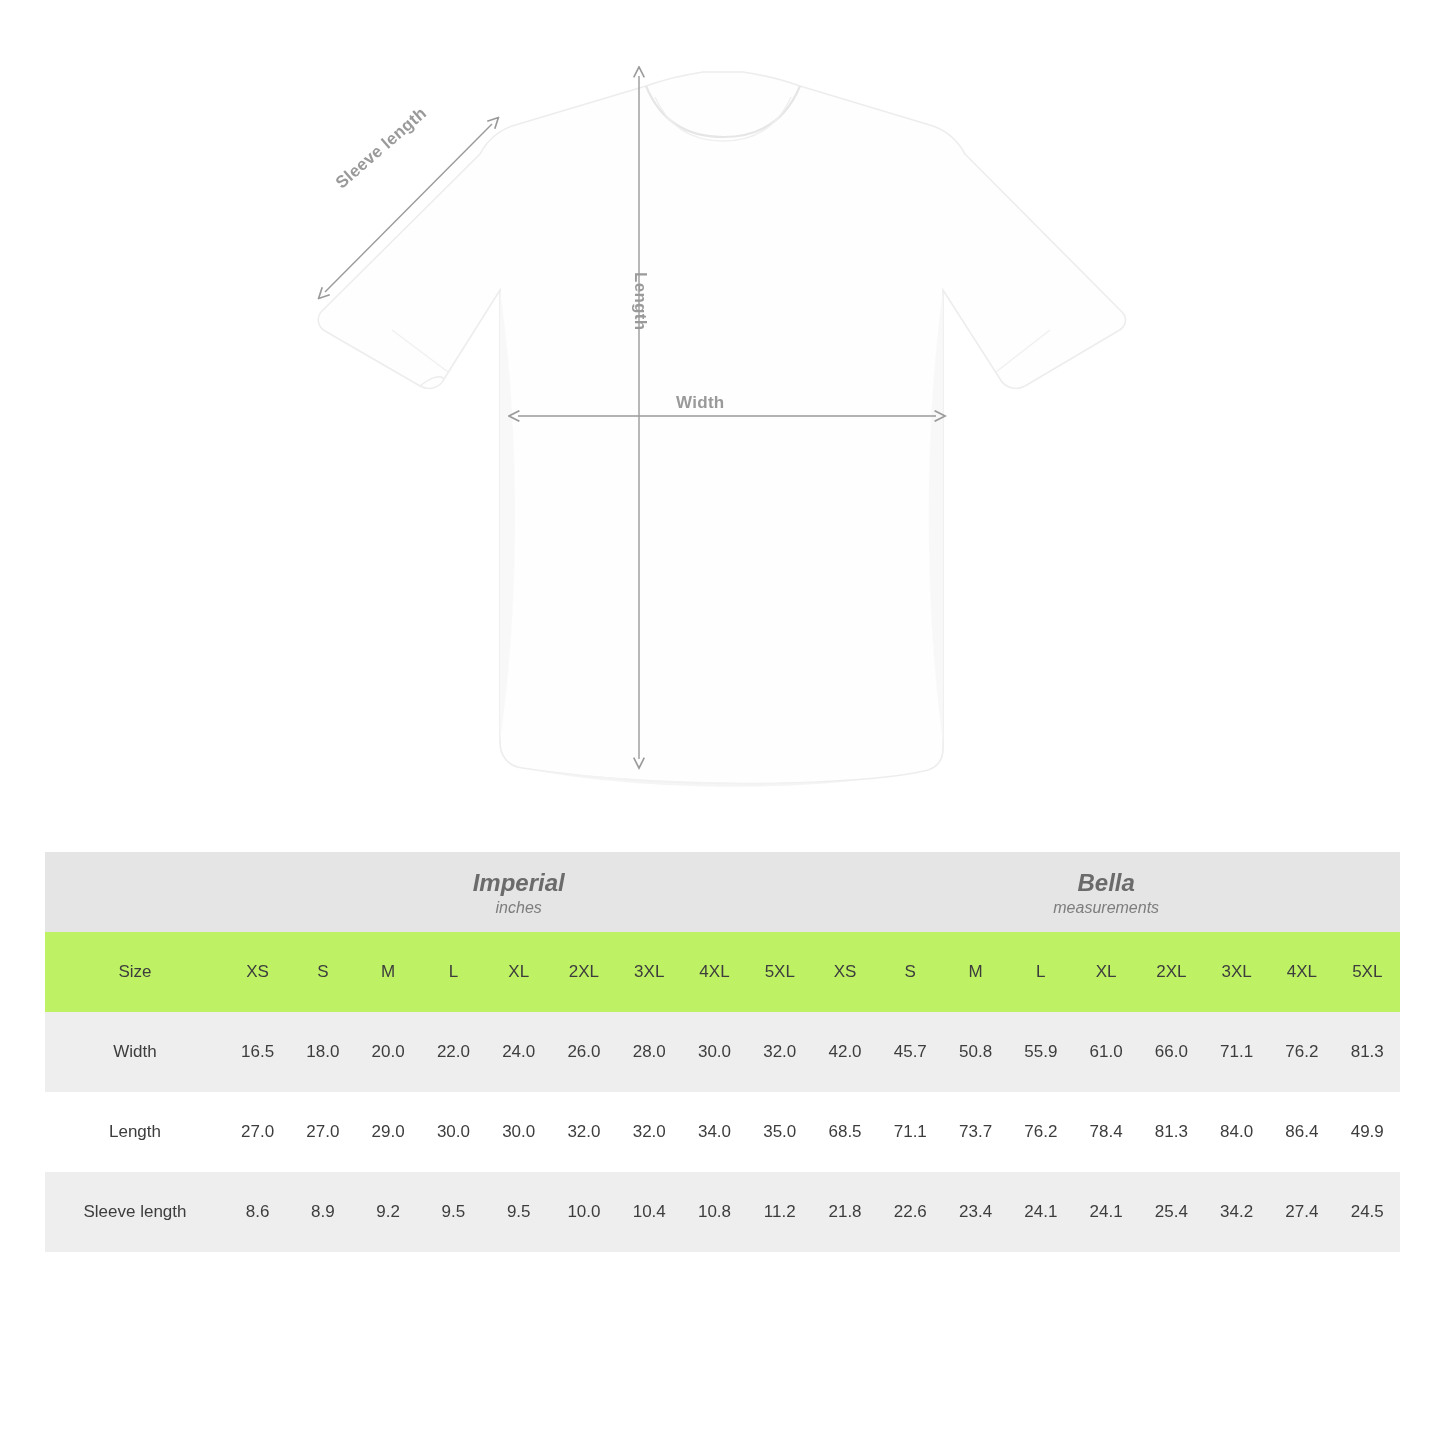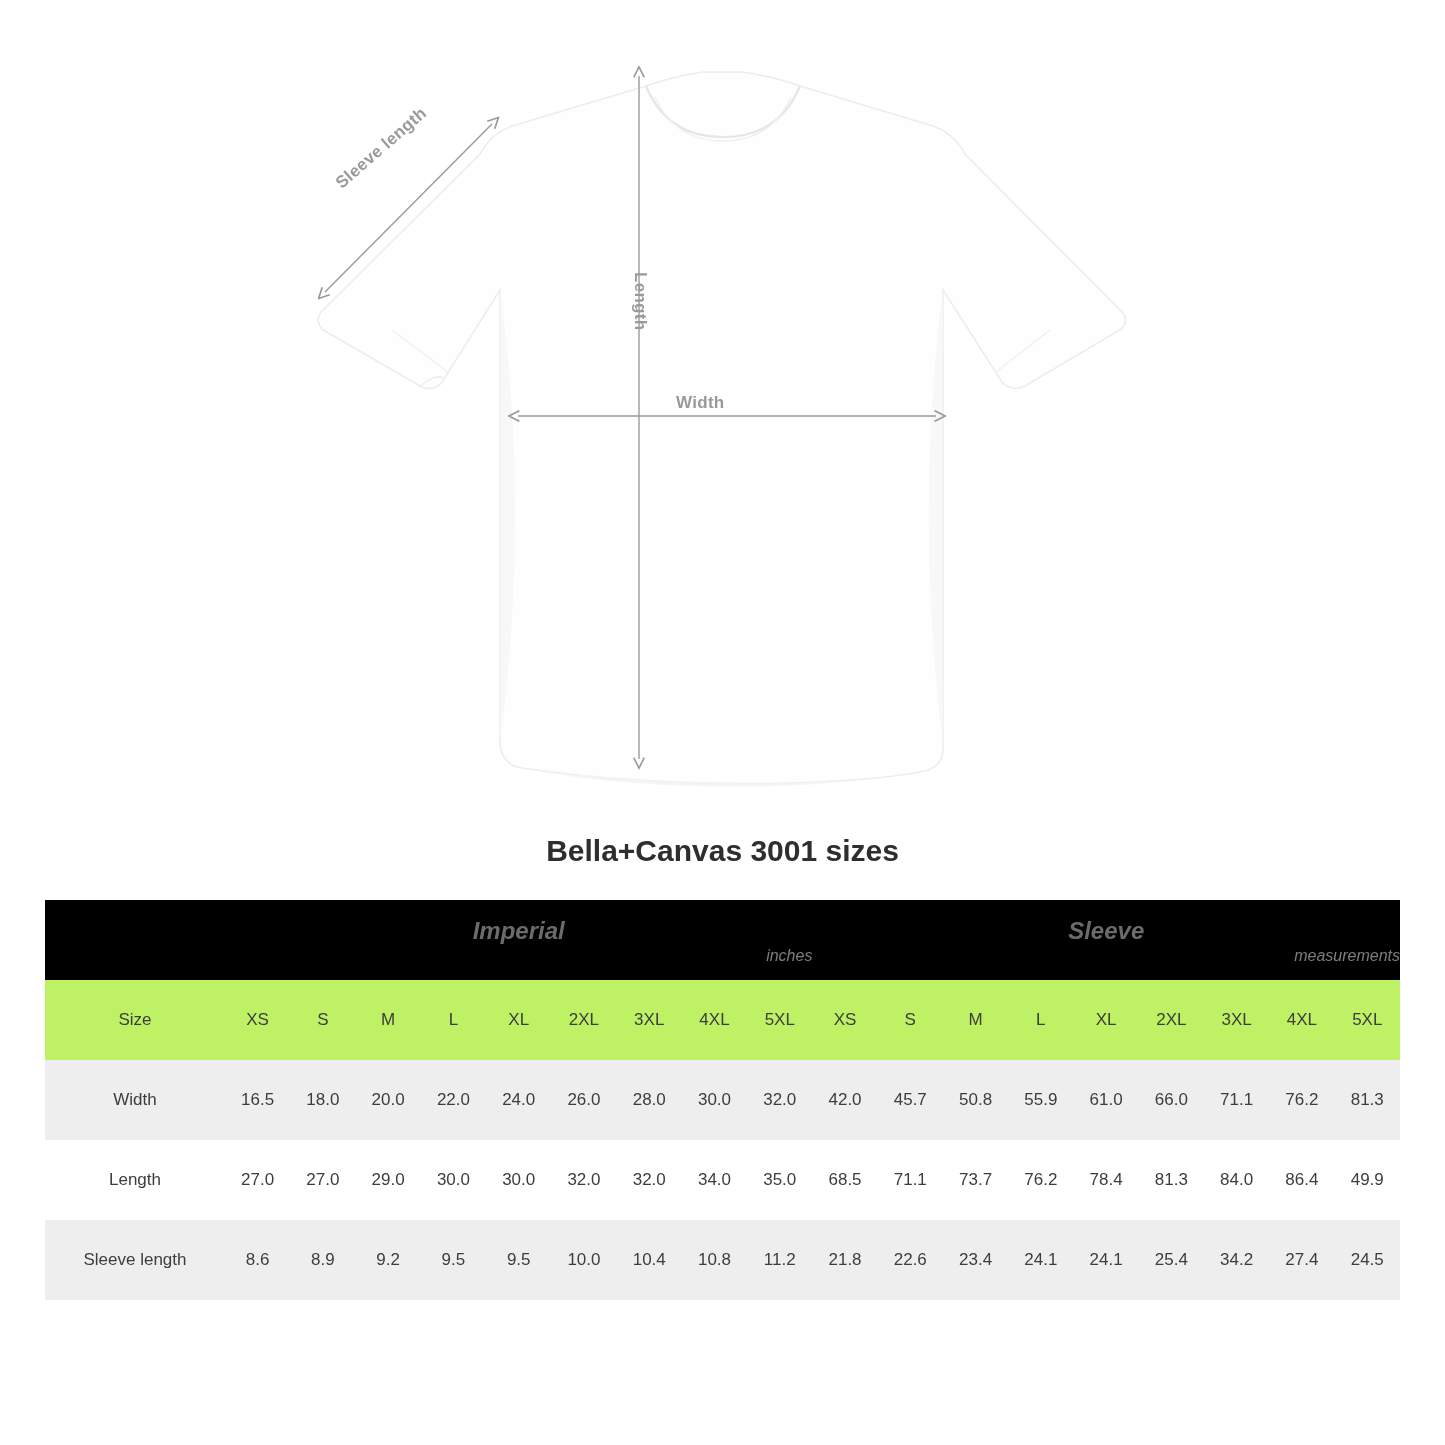--- a/index.html
+++ b/index.html
@@ -91,35 +91,34 @@
     vertical-align: middle;
     font-size: 17px;
     color: #3d3d3d;
     font-weight: normal;
     padding: 0;
     height: 80px;
   }
   col.label-col { width: 180px; }
 
   .unit-header td {
-    background: #000000;
+    background: #e5e5e5;
     height: 115px;
   }
   .unit-title {
     font-size: 24px;
     font-style: italic;
     font-weight: bold;
     color: #6b6b6b;
     line-height: 1.35;
   }
   .unit-sub {
     font-size: 16px;
     font-style: italic;
     color: #7d7d7d;
-    text-align: right;
   }
 
   tr.head-row td { background: #bef264; }
   tr.row-alt td { background: #eeeeee; }
   tr.row-plain td { background: #ffffff; }
 
   td.rowlabel {
     font-weight: bold;
     color: #2f2f2f;
     font-size: 17px;
@@ -190,38 +189,37 @@
 
       <line x1="518" y1="416" x2="936" y2="416" stroke="#9a9a9a" stroke-width="1.4" marker-start="url(#arrowStart)" marker-end="url(#arrowEnd)"></line>
     </svg>
 
     <div class="dim-label" id="label-sleeve">Sleeve length</div>
     <div class="dim-label" id="label-length">Length</div>
     <div class="dim-label" id="label-width">Width</div>
   </div>
 
   <div class="heading-block">
-    <h1 class="chart-title">Bella+Canvas 3001 sizes</h1>
   </div>
 
   <div class="table-wrap">
     <table class="size-table">
       <colgroup>
         <col class="label-col">
         <col span="18">
       </colgroup>
       <tbody id="table-body">
         <tr class="unit-header">
           <td></td>
           <td colspan="9">
             <div class="unit-title">Imperial</div>
             <div class="unit-sub">inches</div>
           </td>
           <td colspan="9">
-            <div class="unit-title">Sleeve</div>
+            <div class="unit-title">Bella</div>
             <div class="unit-sub">measurements</div>
           </td>
         </tr>
       <tr class="head-row">
             <td class="rowlabel">Size</td>
             <td class="sizehead">XS</td>
             <td class="sizehead">S</td>
             <td class="sizehead">M</td>
             <td class="sizehead">L</td>
             <td class="sizehead">XL</td>

